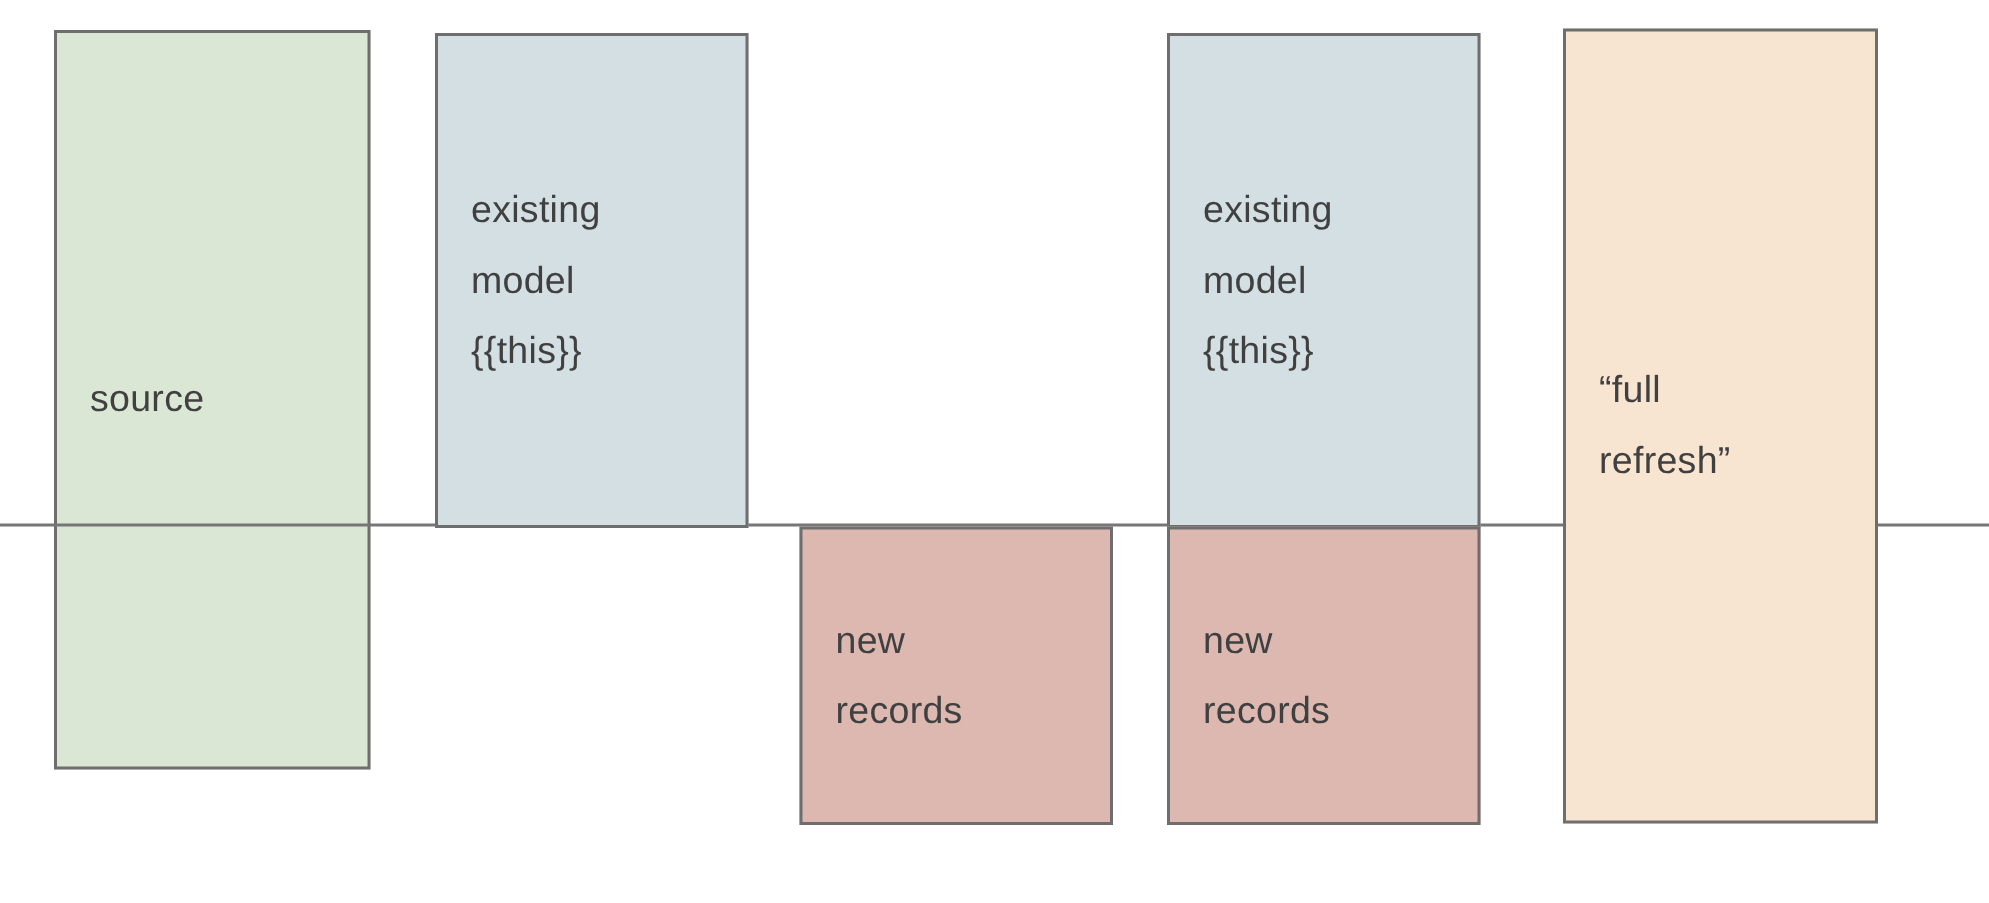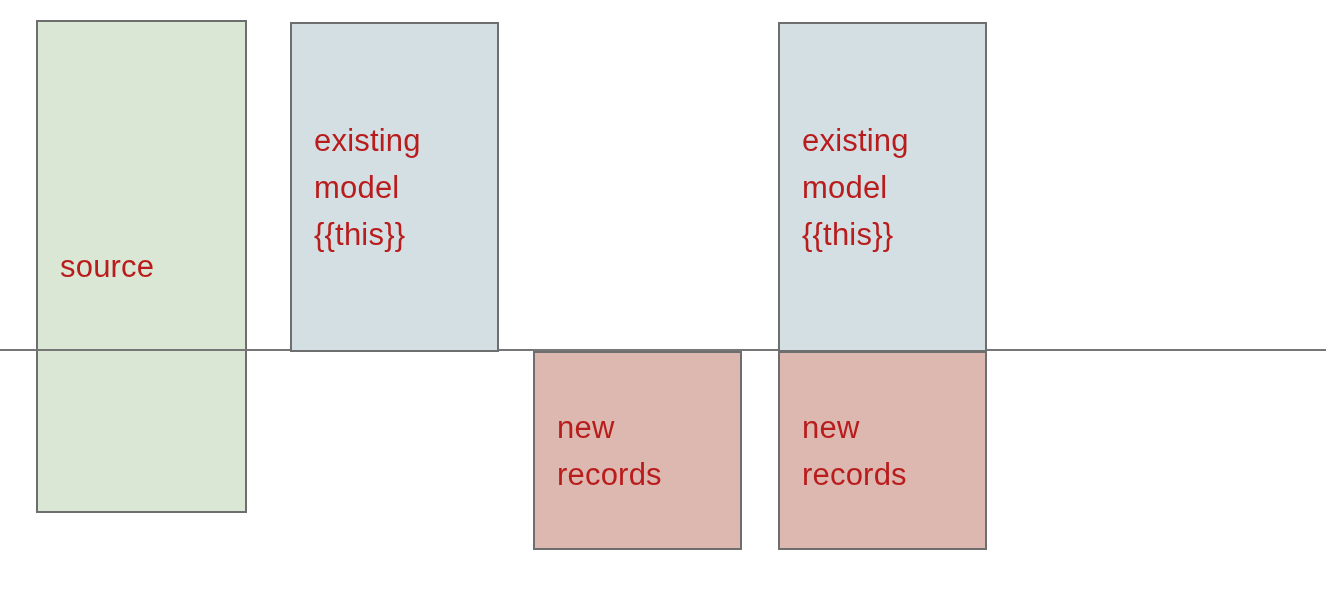--- a/index.html
+++ b/index.html
@@ -27,23 +27,23 @@
   .box {
     position: absolute;
     box-sizing: border-box;
     border: 2px solid #6e6e6e;
     display: flex;
     align-items: center;
     padding-left: 22px;
     padding-right: 6px;
   }
   .box .label {
-    font-size: 31px;
+    font-size: 25px;
     line-height: 47px;
-    color: #b91c1c;
+    color: #404040;
     white-space: pre-line;
     letter-spacing: 0.2px;
   }
   
   #box-source        { left: 36px;   top: 20px;  width: 211px; height: 493px; z-index: 1; }
   #box-existing-1    { left: 290px;  top: 22px;  width: 209px; height: 330px; z-index: 3; }
   #box-new-records-1 { left: 533px;  top: 351px; width: 209px; height: 199px; z-index: 3; }
   #box-existing-2    { left: 778px;  top: 22px;  width: 209px; height: 330px; z-index: 3; }
   #box-new-records-2 { left: 778px;  top: 351px; width: 209px; height: 199px; z-index: 3; }
   #box-full-refresh  { left: 1042px; top: 19px;  width: 210px; height: 530px; z-index: 3; }
@@ -74,14 +74,18 @@
     <span class="label">existing
 model
 {{this}}</span>
   </div>
 
   <div class="box" id="box-new-records-2" style="background-color: rgb(220, 184, 176);">
     <span class="label">new
 records</span>
   </div>
 
+  <div class="box" id="box-full-refresh" style="background-color: rgb(248, 229, 209);">
+    <span class="label">“full
+refresh”</span>
+  </div>
 
 </div>
 
 </body></html>

